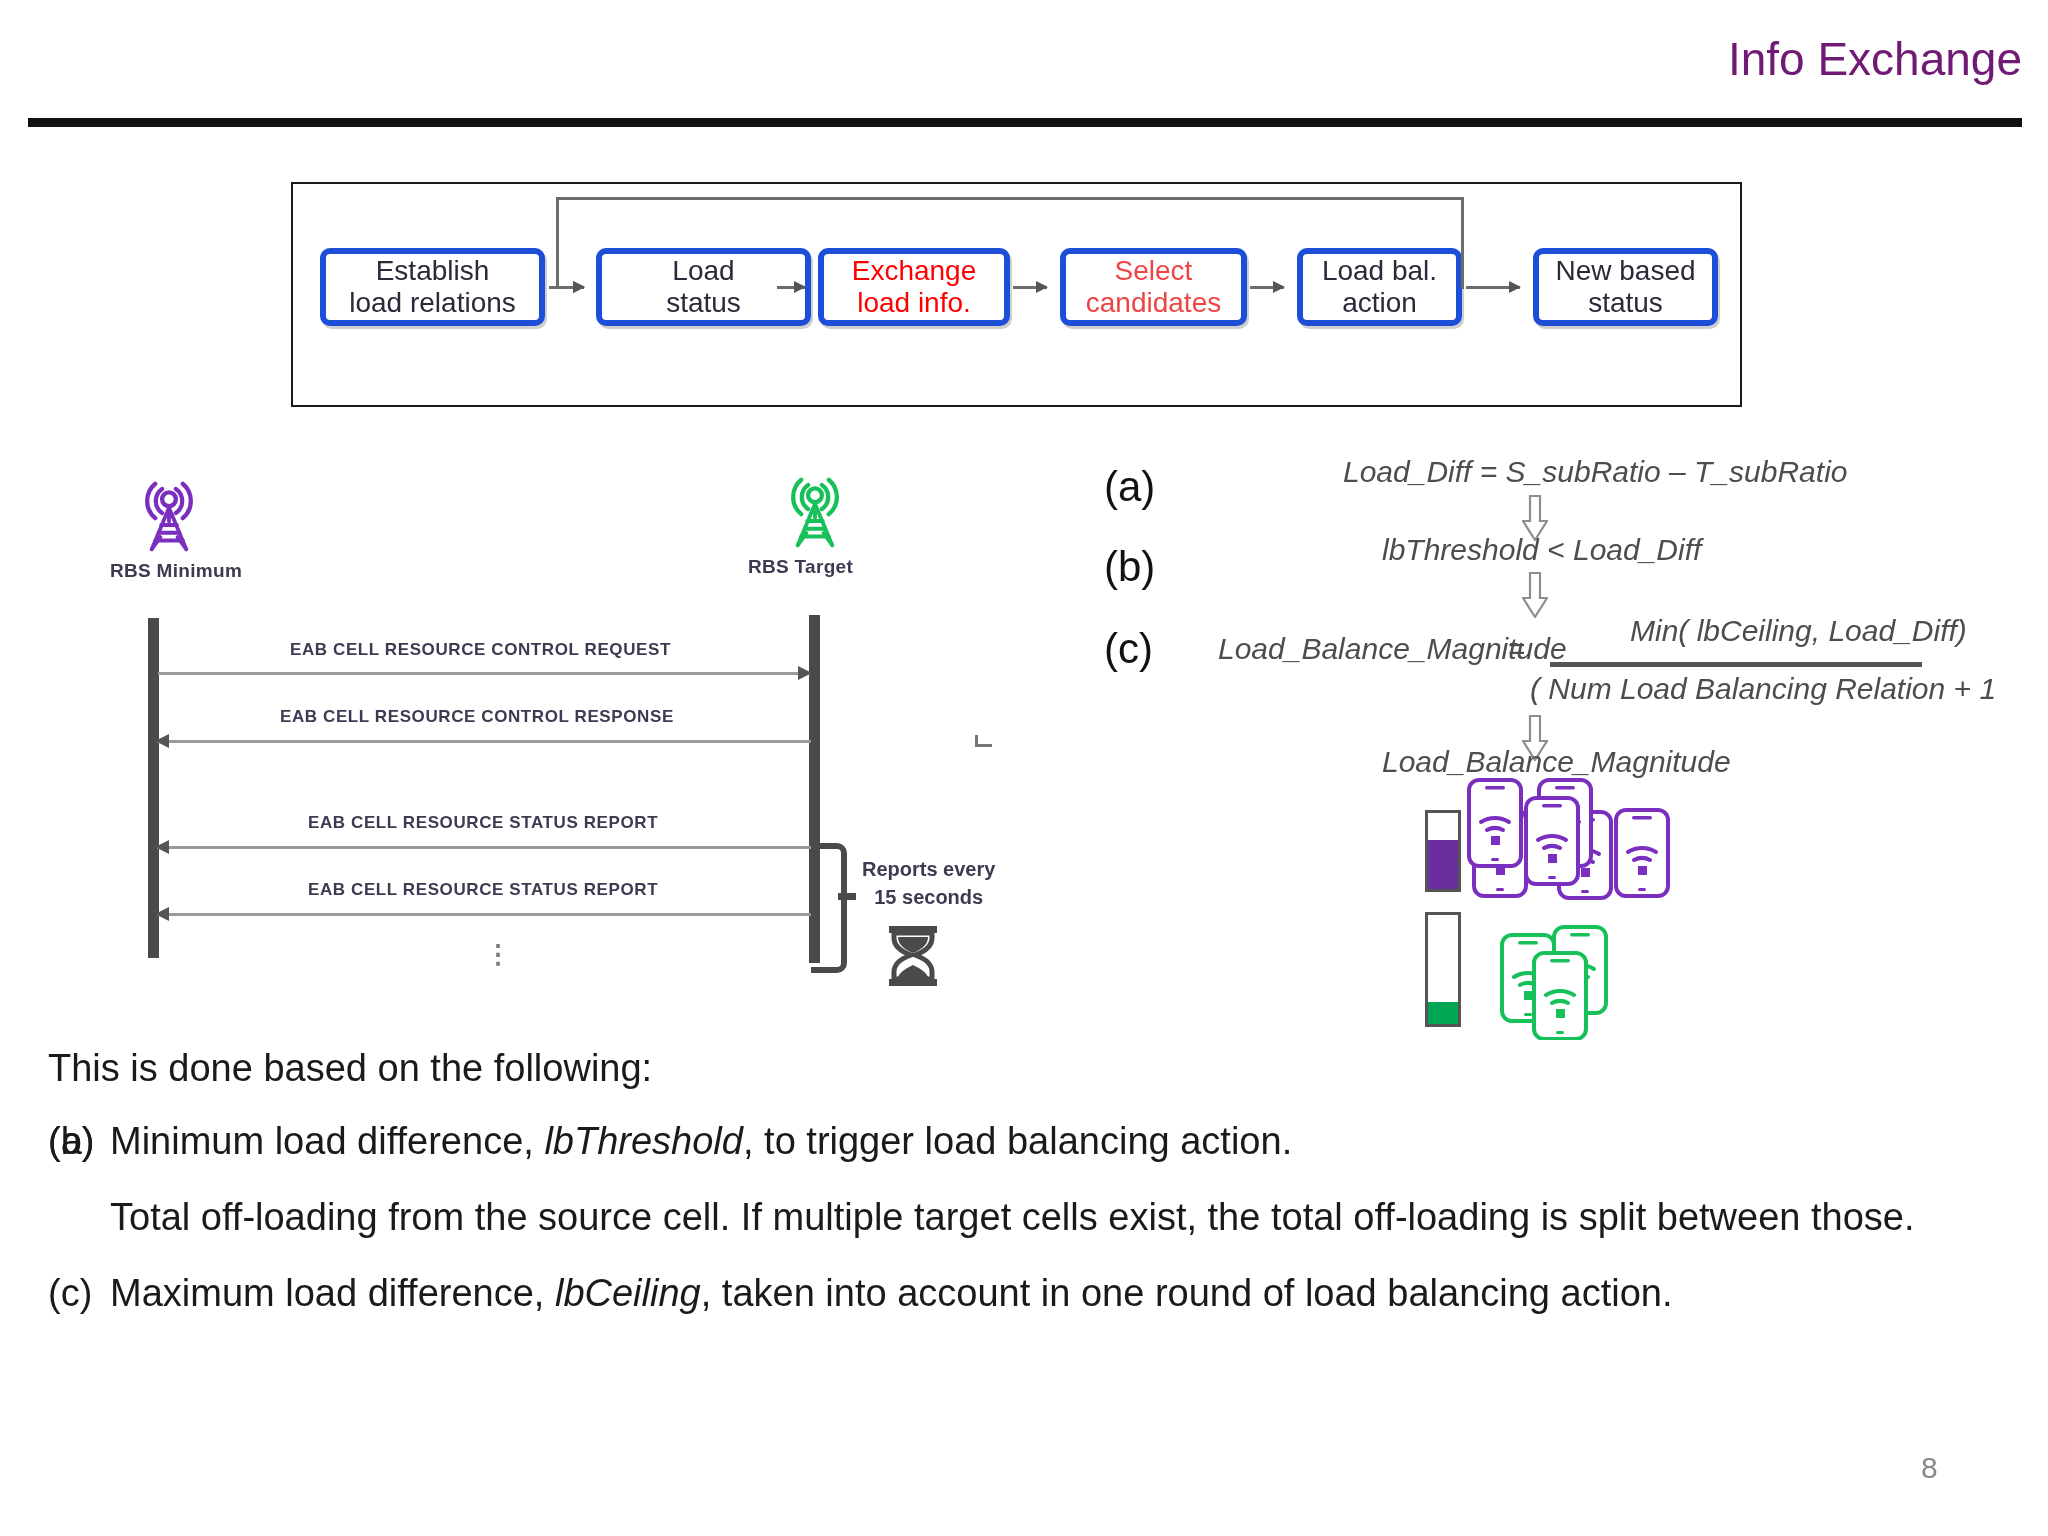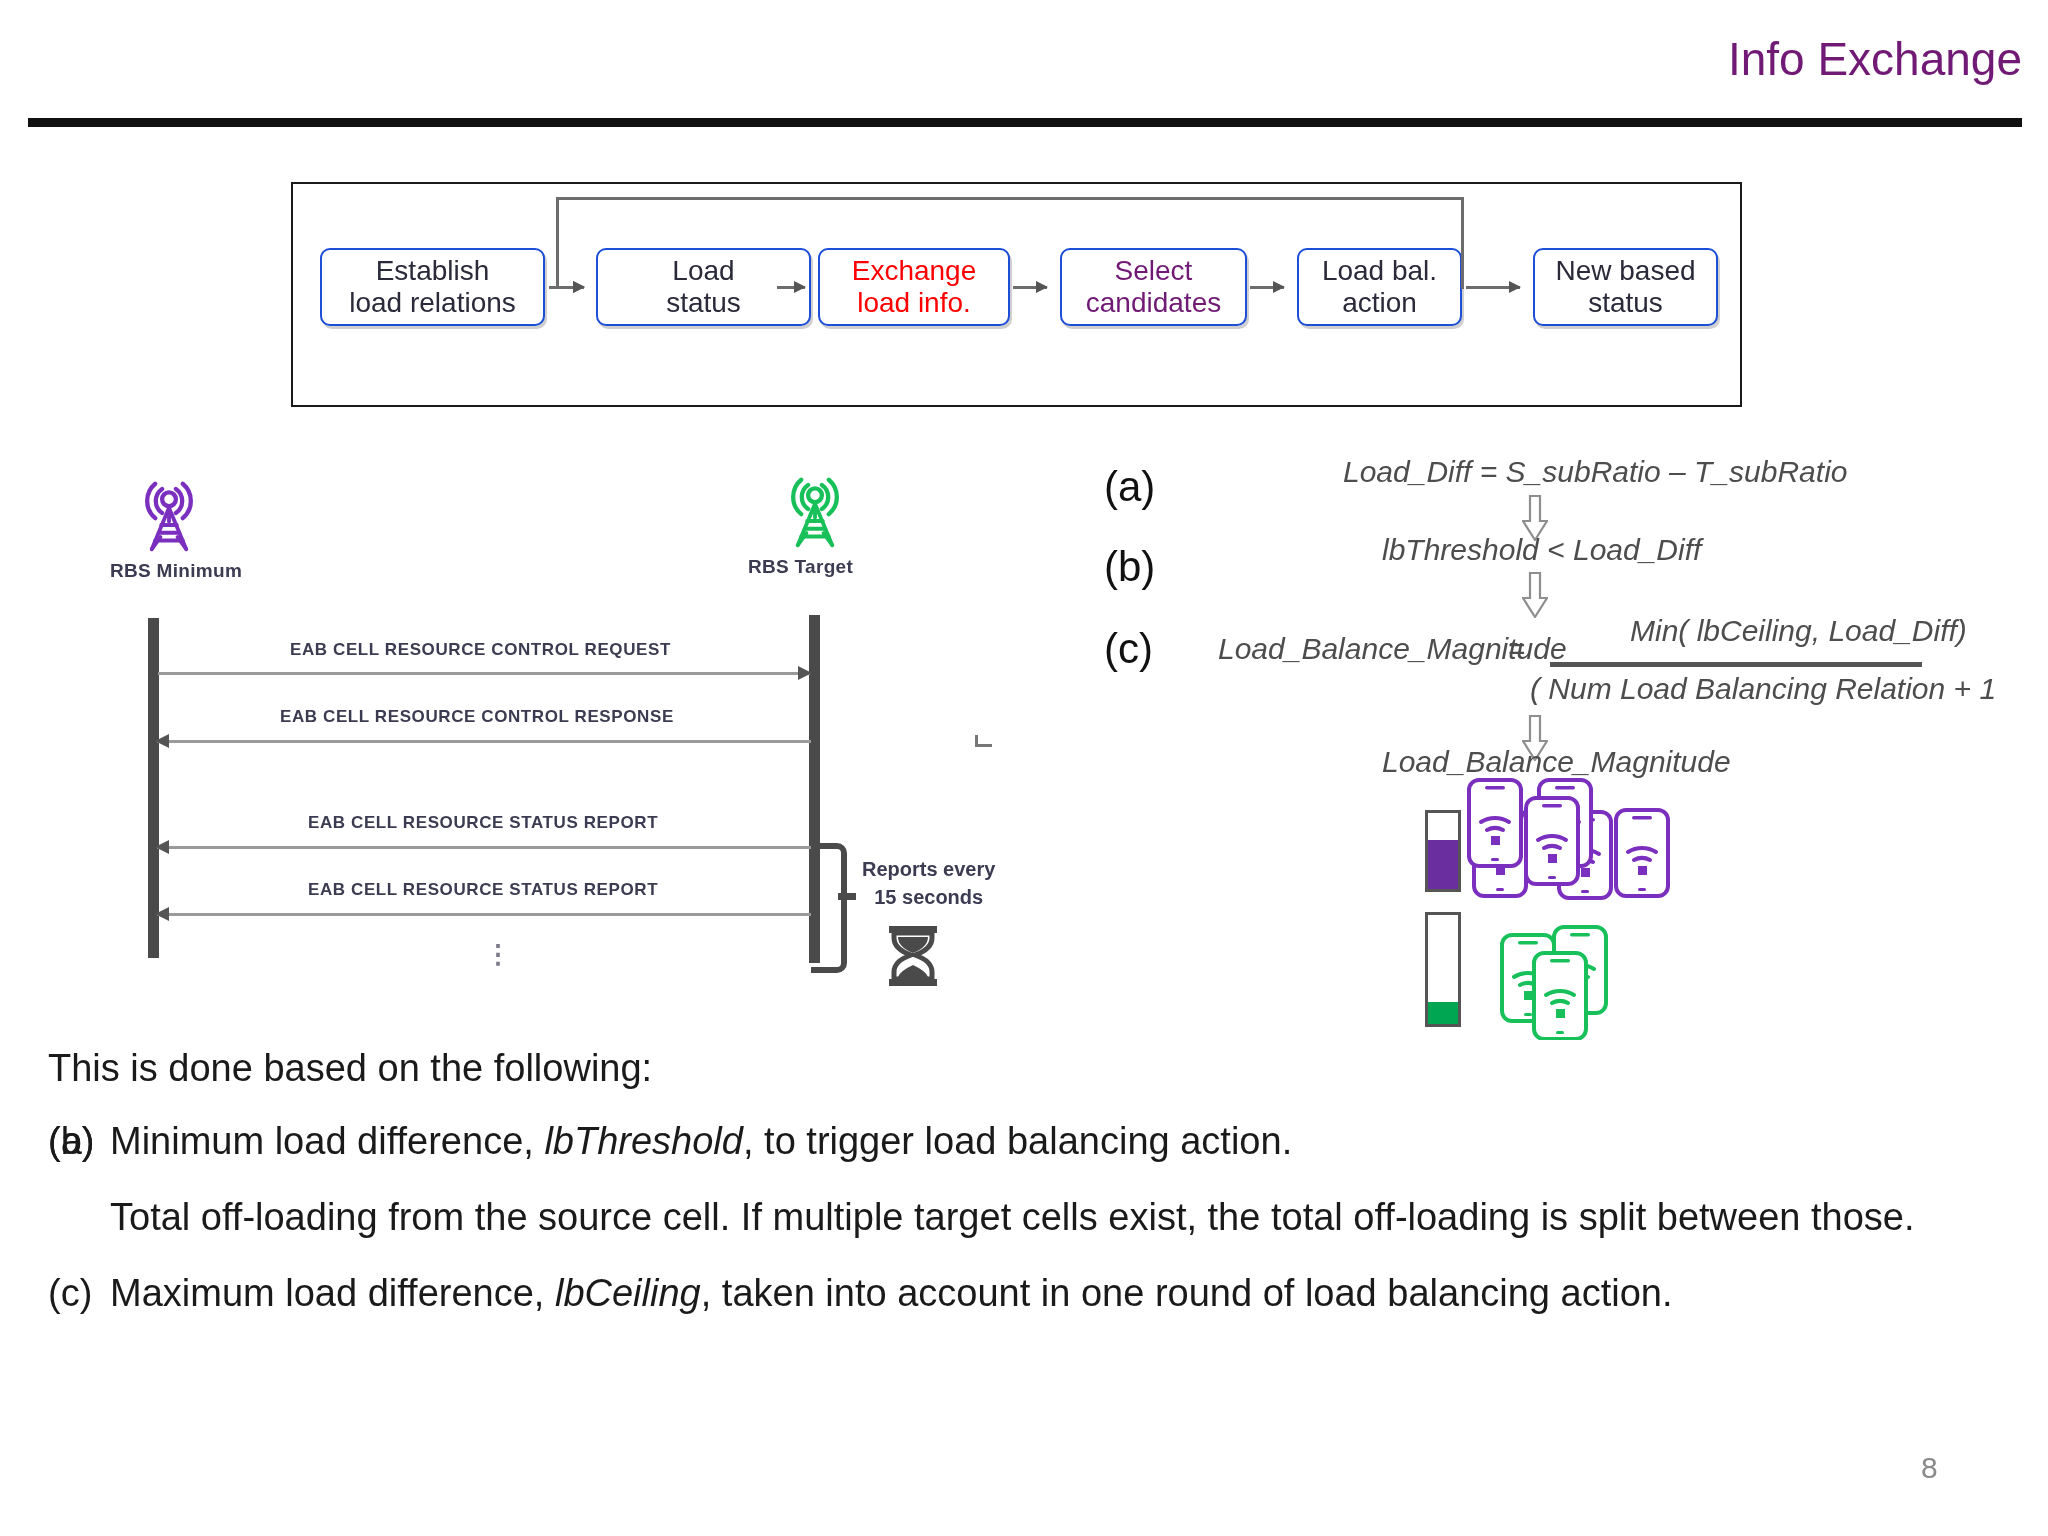--- a/index.html
+++ b/index.html
@@ -11,21 +11,21 @@
   #slide-title{position:absolute;left:30px;top:32px;font-size:46px;
       letter-spacing:-0.2px;color:#1a1a1a;white-space:nowrap;}
   #slide-subtitle{position:absolute;right:26px;top:32px;font-size:46px;
       color:#701a75;white-space:nowrap;}
   #header-rule{position:absolute;left:28px;top:118px;width:1994px;height:9px;
       background:#111;}
 
   
   #flow-frame{position:absolute;left:291px;top:182px;width:1451px;height:225px;
       border:2px solid #1a1a1a;background:#fff;box-sizing:border-box;}
-  .flow-box{position:absolute;top:248px;height:78px;border:2px solid #1d4ed8;
+  .flow-box{position:absolute;top:248px;height:78px;border:6px solid #1d4ed8;
       border-radius:10px;background:#fff;box-sizing:border-box;
       box-shadow:2px 3px 0 0 #cfcfcf;}
   .flow-box .ftxt{position:absolute;left:0;right:0;top:50%;
       transform:translateY(-50%);text-align:center;font-size:28px;
       line-height:32px;color:#2a2a3a;white-space:pre-line;}
   .flow-box.red .ftxt{color:#ff0000;}
 
   .fb1{left:320px;width:225px;}
   .fb2{left:596px;width:215px;}
   .fb3{left:818px;width:192px;}
@@ -124,21 +124,21 @@
 </div>
 <div class="flow-box fb2">
   <div class="ftxt" style="color: rgb(42, 42, 58);">Load
 status</div>
 </div>
 <div class="flow-box fb3 red">
   <div class="ftxt" style="color: rgb(255, 0, 0);">Exchange
 load info.</div>
 </div>
 <div class="flow-box fb4">
-  <div class="ftxt" style="color: #701a75;">Select
+  <div class="ftxt" style="color: #ef4444;">Select
 candidates</div>
 </div>
 <div class="flow-box fb5">
   <div class="ftxt" style="color: rgb(42, 42, 58);">Load bal.
 action</div>
 </div>
 <div class="flow-box fb6">
   <div class="ftxt" style="color: rgb(42, 42, 58);">New based
 status</div>
 </div>

